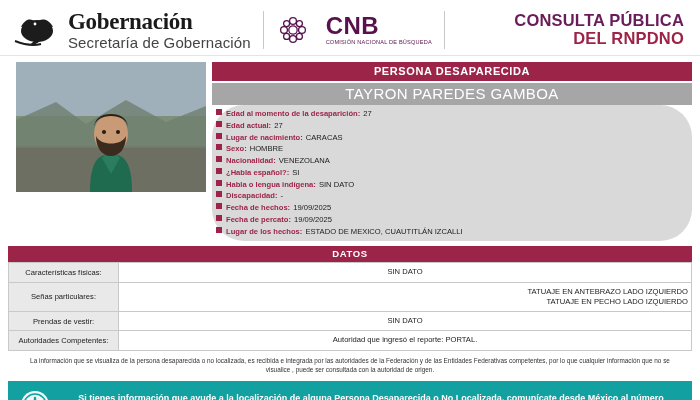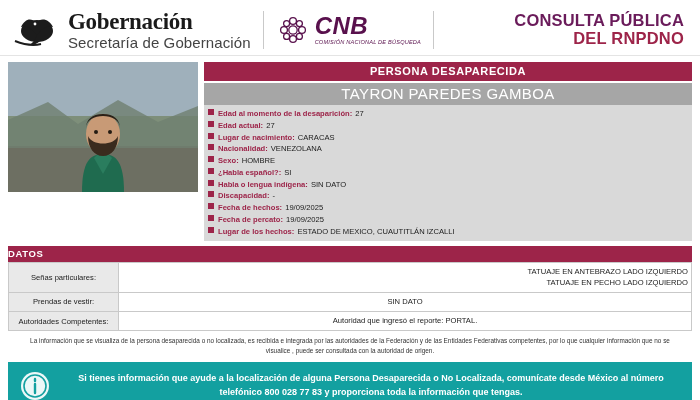--- a/index.html
+++ b/index.html
@@ -52,21 +52,21 @@
     width: 1px;
     height: 38px;
     background: #c9c9c9;
     margin: 0 12px;
   }
   .cnb-logo {
     width: 34px; height: 34px;
     flex: 0 0 auto;
     display: flex; align-items: center; justify-content: center;
   }
-  .cnb-text { line-height: 1; margin-left: 5px; font-style: italic; }
+  .cnb-text { line-height: 1; margin-left: 16px; }
   .cnb-big {
     font-size: 24px;
     font-weight: bold;
     color: #59114d;
     letter-spacing: 0.5px;
   }
   .cnb-small {
     font-size: 5.6px;
     color: #59114d;
     letter-spacing: 0.2px;
@@ -86,21 +86,21 @@
   }
   .consulta-2 {
     font-size: 16.5px;
     color: #9d2449;
     font-weight: bold;
     letter-spacing: 0.2px;
   }
   
   .main {
     display: flex;
-    padding: 6px 8px 0 8px;
+    padding: 6px 8px 0 16px;
     gap: 6px;
   }
   .photo-wrap {
     width: 190px;
     height: 130px;
     flex: 0 0 auto;
     background: #777;
     overflow: hidden;
     position: relative;
   }
@@ -122,20 +122,21 @@
     font-size: 15px;
     font-weight: normal;
     letter-spacing: 0.4px;
     padding: 2px 0 3px 0;
     margin-top: 2px;
   }
   .fields {
     background: #d9d9d9;
     padding: 3px 4px 4px 4px;
     margin-top: 0;
+    border-radius: 32px;
   }
   .field-row {
     display: flex;
     align-items: baseline;
     font-size: 7.6px;
     line-height: 1.55;
     color: #111;
     white-space: nowrap;
     overflow: hidden;
   }
@@ -151,20 +152,21 @@
     font-weight: bold;
     color: #9d2449;
     margin-right: 3px;
   }
   .field-value { color: #1a1a1a; }
   
   .datos-wrap { padding: 5px 8px 0 8px; }
   .datos-header {
     background: #9d2449;
     color: #fff;
+    text-align: center;
     font-size: 9.5px;
     font-weight: bold;
     letter-spacing: 0.6px;
     padding: 2px 0 3px 0;
   }
   table.datos {
     width: 100%;
     border-collapse: collapse;
     table-layout: fixed;
   }
@@ -299,27 +301,27 @@
           <span class="field-label">Edad actual:</span>
           <span class="field-value">27</span>
         </div>
         <div class="field-row">
           <span class="bullet"></span>
           <span class="field-label">Lugar de nacimiento:</span>
           <span class="field-value">CARACAS</span>
         </div>
         <div class="field-row">
           <span class="bullet"></span>
+          <span class="field-label">Sexo:</span>
+          <span class="field-value">HOMBRE</span>
+        </div>
+        <div class="field-row">
+          <span class="bullet"></span>
           <span class="field-label">Nacionalidad:</span>
           <span class="field-value">VENEZOLANA</span>
-        </div>
-        <div class="field-row">
-          <span class="bullet"></span>
-          <span class="field-label">Sexo:</span>
-          <span class="field-value">HOMBRE</span>
         </div>
         <div class="field-row">
           <span class="bullet"></span>
           <span class="field-label">¿Habla español?:</span>
           <span class="field-value">SI</span>
         </div>
         <div class="field-row">
           <span class="bullet"></span>
           <span class="field-label">Habla o lengua indígena:</span>
           <span class="field-value">SIN DATO</span>
@@ -346,20 +348,24 @@
         </div>
 
       </div>
     </div>
   </div>
 
   <div class="datos-wrap">
     <div class="datos-header">DATOS</div>
     <table class="datos">
       <tbody>
+          <tr>
+        <td class="dt-label">Características físicas:</td>
+        <td class="dt-value">SIN DATO</td>
+      </tr>
       <tr>
         <td class="dt-label">Señas particulares:</td>
         <td class="dt-value" style="white-space: pre-line; text-align: right;">TATUAJE EN ANTEBRAZO LADO IZQUIERDO
 TATUAJE EN PECHO LADO IZQUIERDO</td>
       </tr>
       <tr>
         <td class="dt-label">Prendas de vestir:</td>
         <td class="dt-value">SIN DATO</td>
       </tr>
       <tr>

